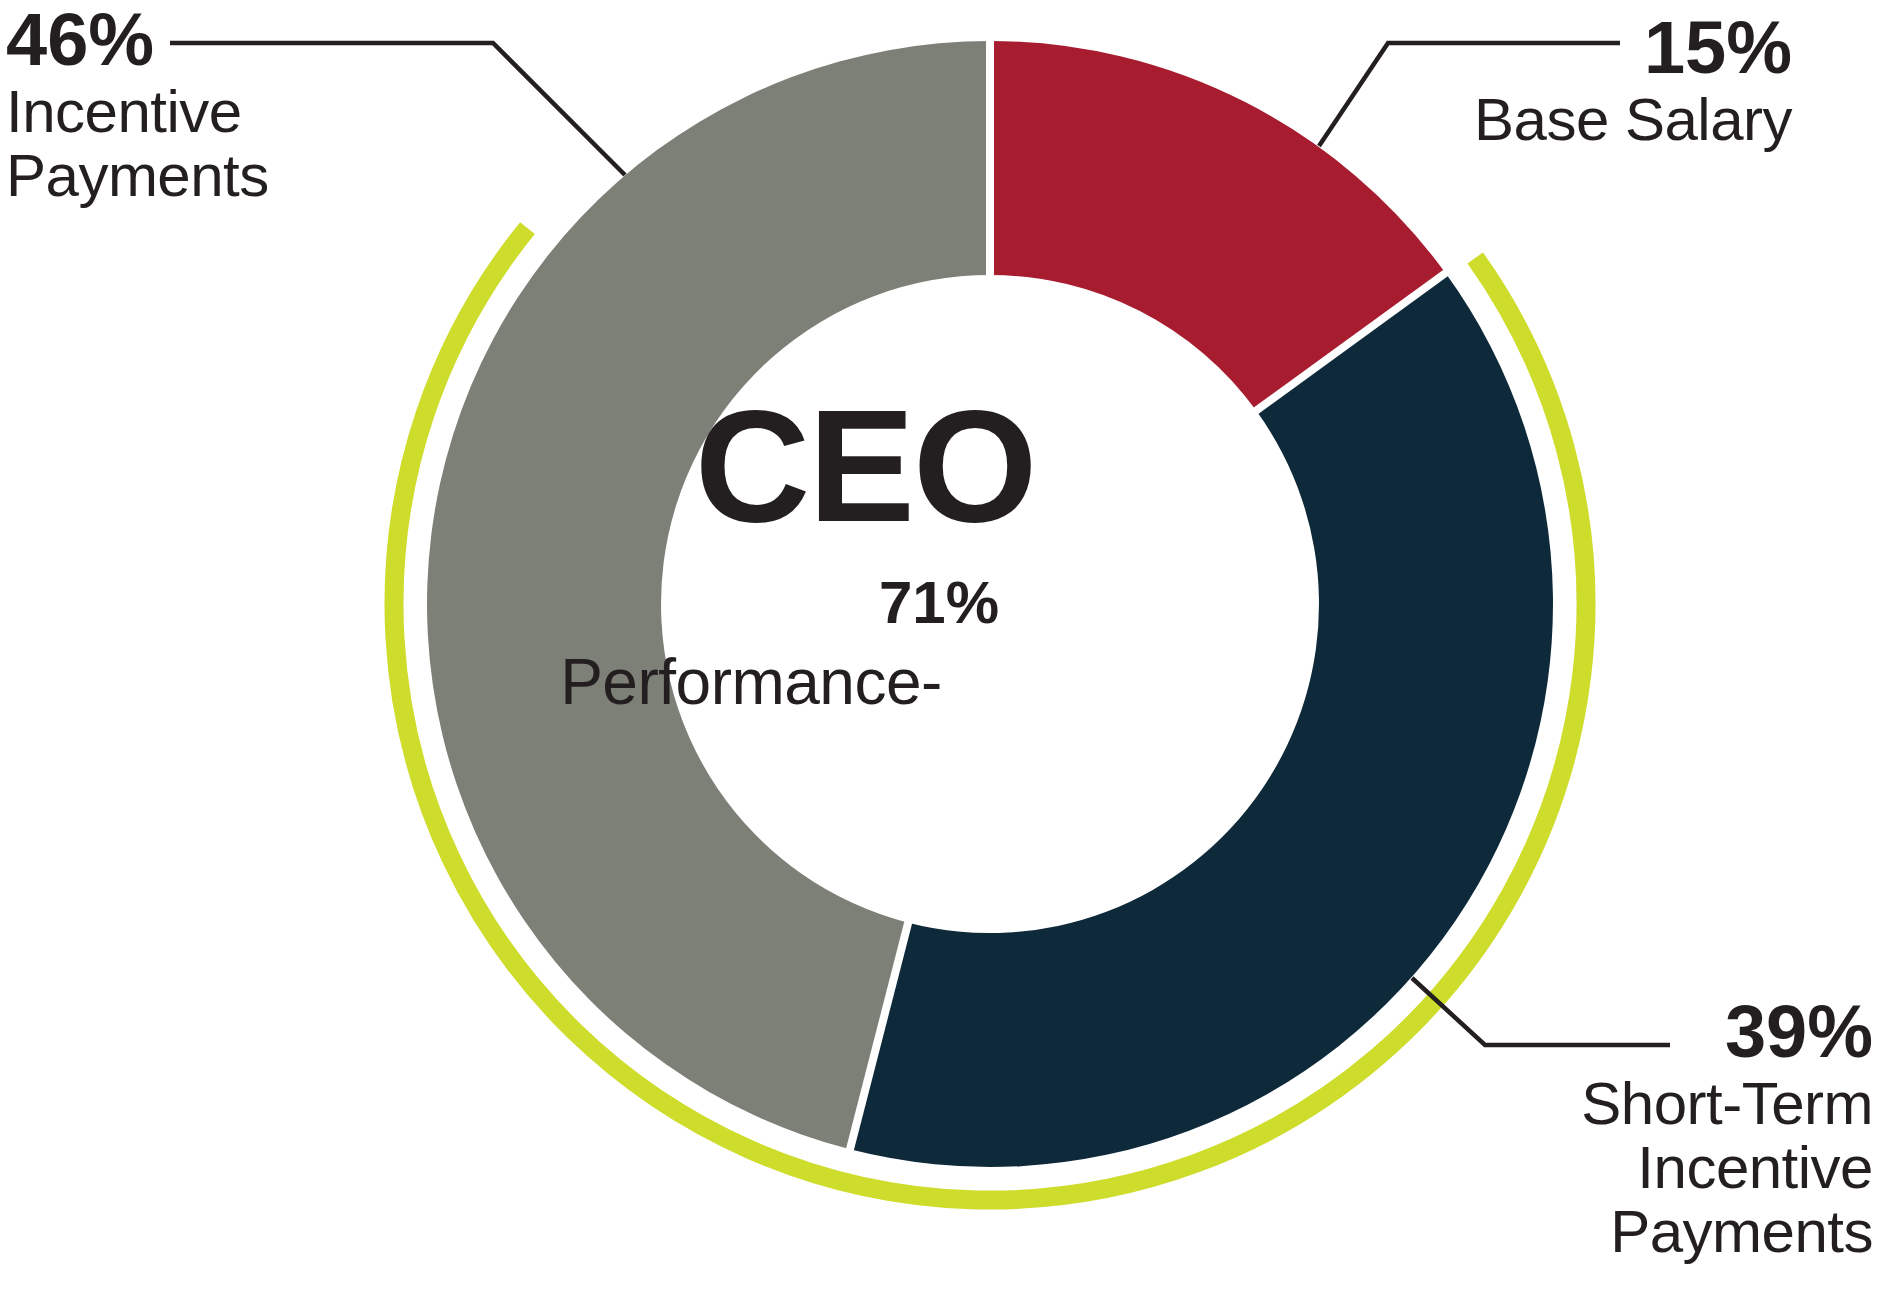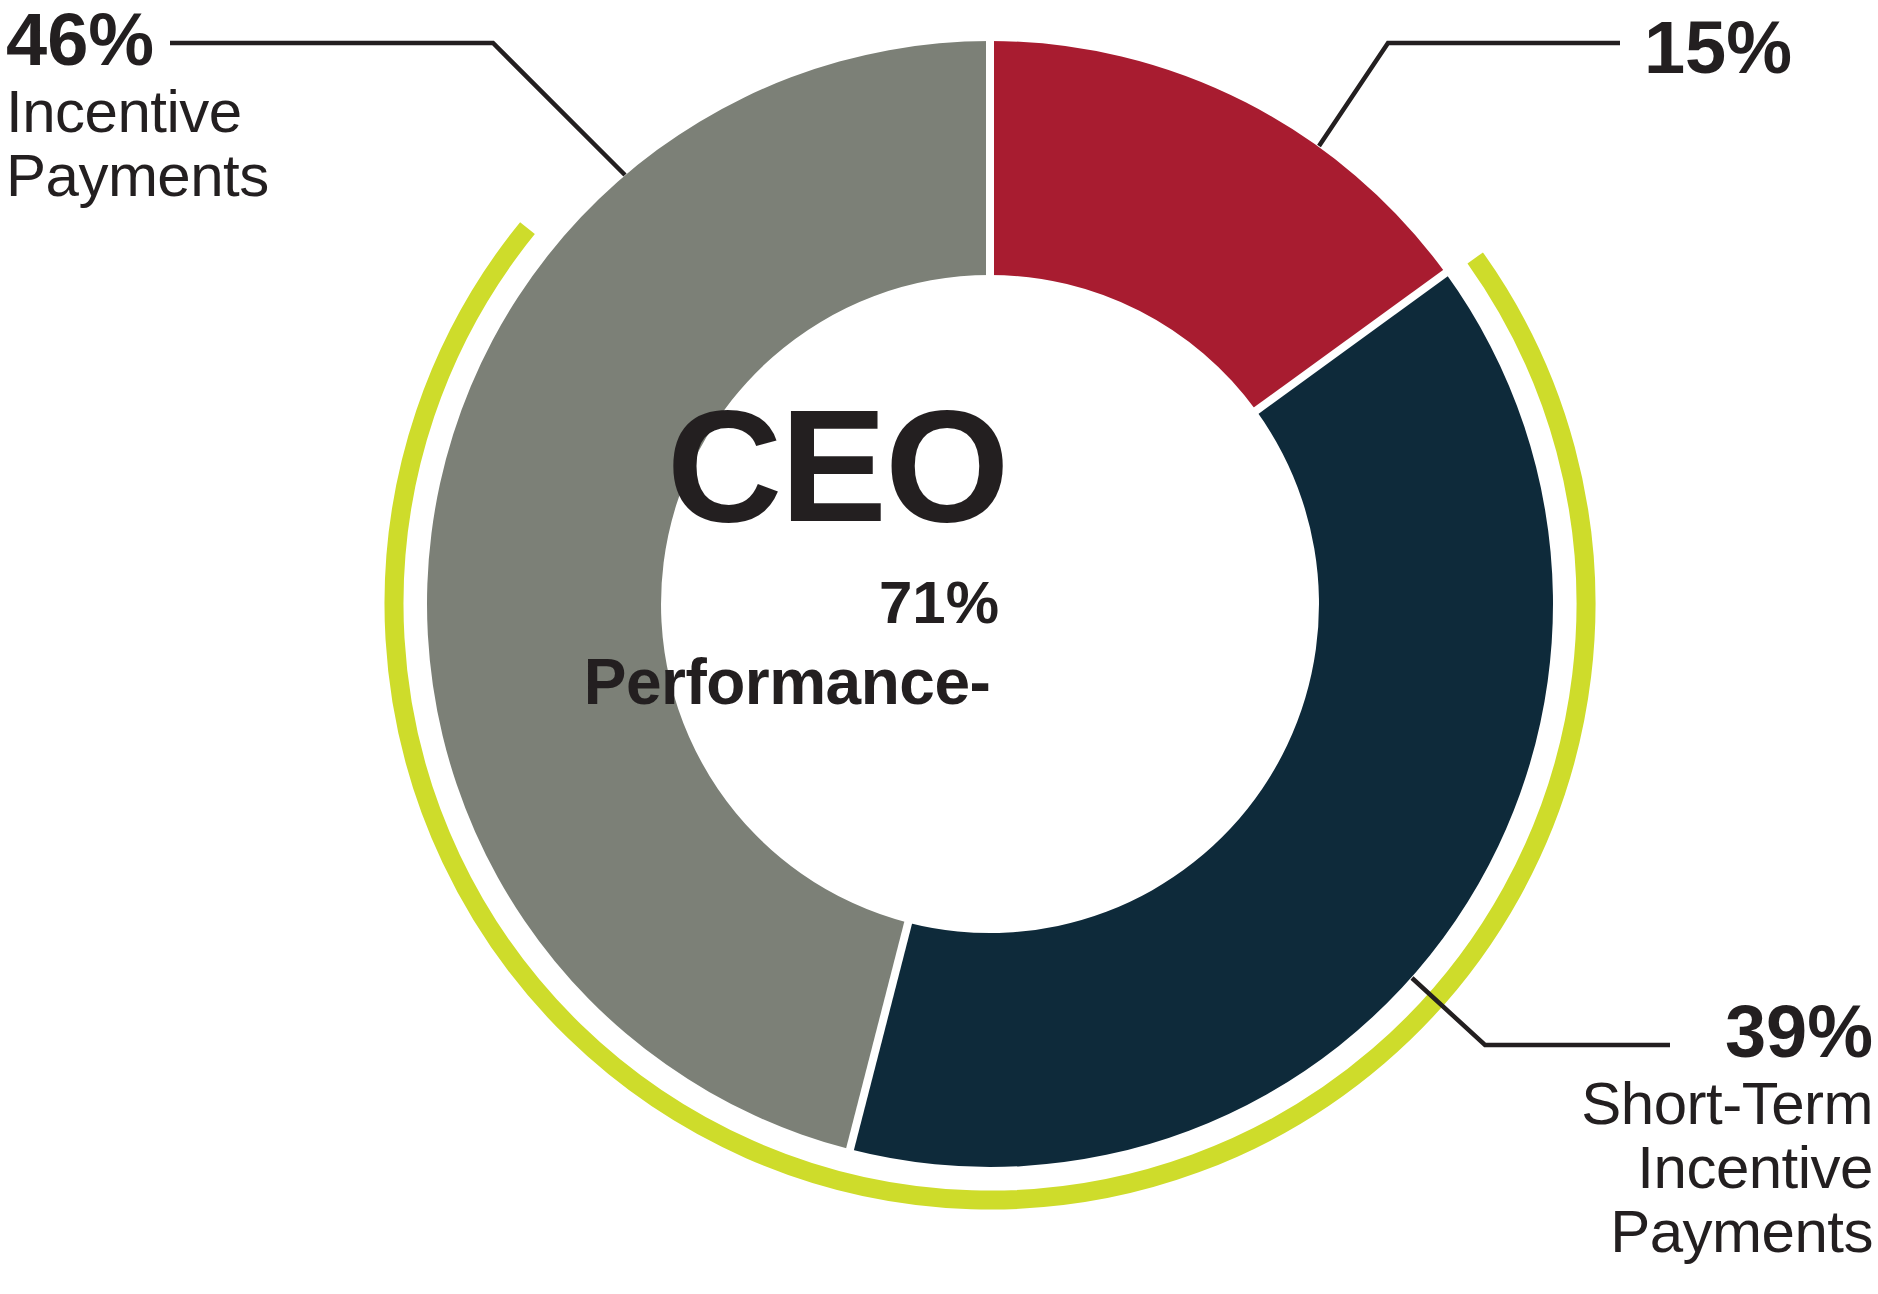--- a/index.html
+++ b/index.html
@@ -25,28 +25,28 @@
   .align-left{text-align:left;}
   .align-right{text-align:right;}
   #callout-long-term{left:6px;top:0px;}
   #callout-base-salary{right:86px;top:8px;}
   #callout-short-term{right:5px;top:992px;}
   #center-block{position:absolute;left:0;top:0;width:1878px;}
   #center-title{
     position:absolute;left:0;top:383px;width:1980px;margin-left:-51px;
     text-align:center;font-weight:700;font-size:160px;line-height:165px;letter-spacing:-2px;
   }
-  #center-title{width:1674px;margin-left:0;}
+  #center-title{width:1674px;margin-left:0;padding-left:28px;}
   #center-pct{
     position:absolute;left:0;top:563px;width:1878px;
     text-align:center;font-weight:700;font-size:60px;line-height:80px;
   }
   #center-sub{
     position:absolute;left:0;top:650px;width:1502px;
-    text-align:center;font-weight:700;font-size:64px;line-height:64px;letter-spacing:-0.5px;padding-left:36px;
+    text-align:center;font-weight:400;font-size:64px;line-height:64px;letter-spacing:-0.5px;
   }
 </style>
 </head>
 <body>
 
 <div id="canvas">
 
   <svg id="donut-svg" viewBox="0 0 1878 1294" xmlns="http://www.w3.org/2000/svg">
     <g id="slices-group">
         <path d="M990.00,41.00 A563,563 0 0 1 1445.48,273.08 L1256.17,410.62 A329,329 0 0 0 990.00,275.00 Z" fill="#A81C30"></path>
@@ -71,20 +71,23 @@
   <div class="callout align-left" id="callout-long-term">
     <div class="pct">46%</div>
     <div class="words">
       <div>Incentive</div>
       <div>Payments</div>
     </div>
   </div>
 
   <div class="callout align-right" id="callout-base-salary">
     <div class="pct">15%</div>
+    <div class="words">
+      <div>Base Salary</div>
+    </div>
   </div>
 
   <div class="callout align-right" id="callout-short-term">
     <div class="pct">39%</div>
     <div class="words">
       <div>Short-Term</div>
       <div>Incentive</div>
       <div>Payments</div>
     </div>
   </div>

